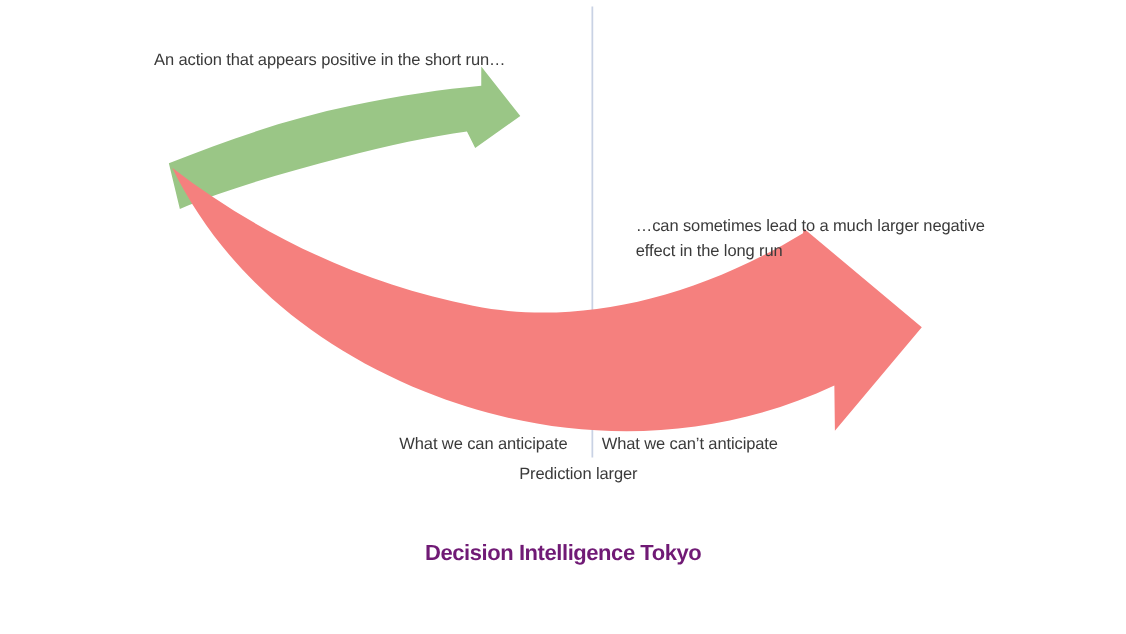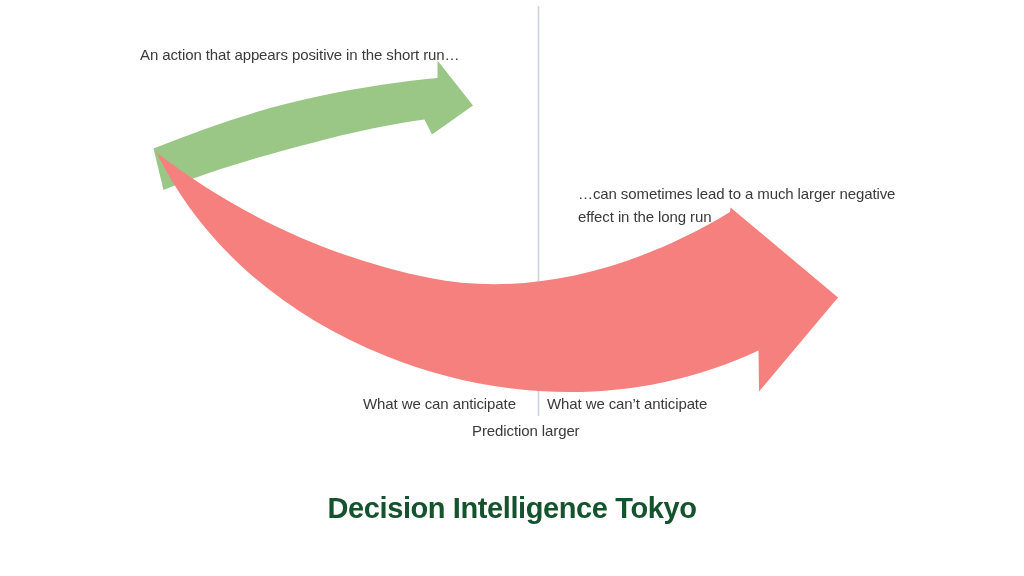--- a/index.html
+++ b/index.html
@@ -31,21 +31,21 @@
     line-height: 23px;
     white-space: pre-line;
     letter-spacing: -0.1px;
   }
   #short-run-label {
     left: 140px;
     top: 43px;
   }
   #long-run-label {
     left: 578px;
-    top: 182px;
+    top: 194px;
     width: 350px;
   }
   .axis-label {
     position: absolute;
     color: #3a3a3a;
     font-family: "Liberation Sans", sans-serif;
     font-size: 15px;
     letter-spacing: -0.1px;
   }
   #anticipate-label {
@@ -60,23 +60,23 @@
     left: 472px;
     top: 422px;
   }
   #page-title {
     position: absolute;
     left: 0;
     top: 492px;
     width: 1024px;
     text-align: center;
     font-family: "Liberation Sans", sans-serif;
-    font-size: 29px;
+    font-size: 20px;
     font-weight: bold;
-    color: #14532d;
+    color: #701a75;
     letter-spacing: -0.4px;
   }
 </style>
 </head>
 <body>
 
 <div id="stage" style="background: rgb(255, 255, 255); padding-left: 48px;">
 
   <svg id="diagram-svg" viewBox="0 0 1024 576">
 

